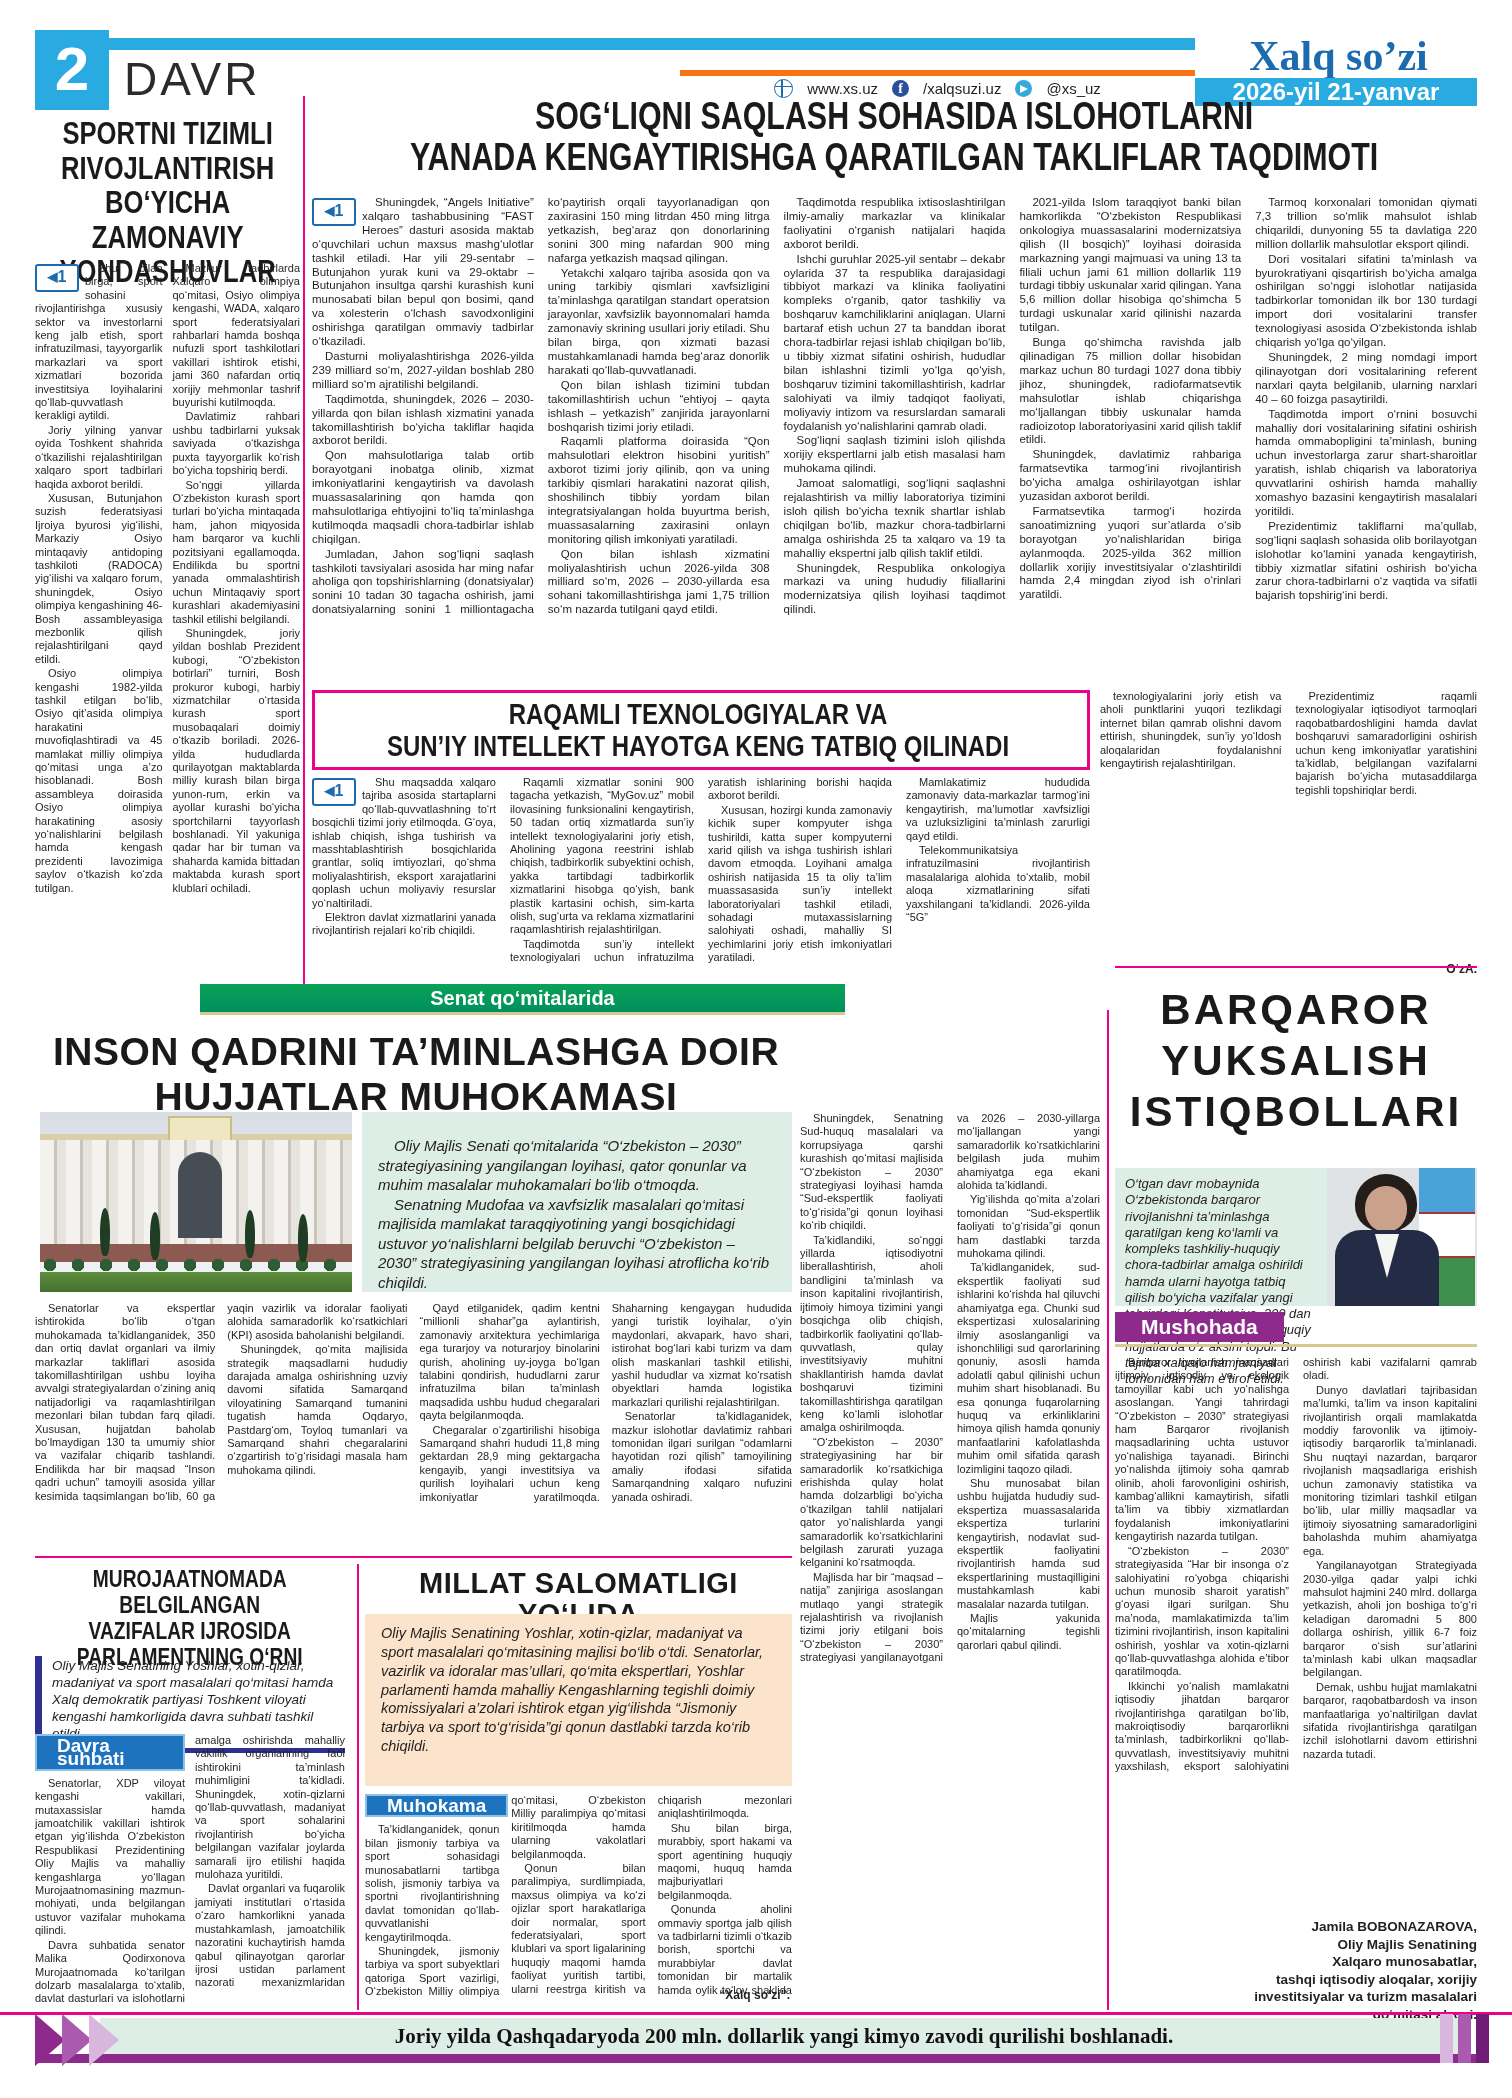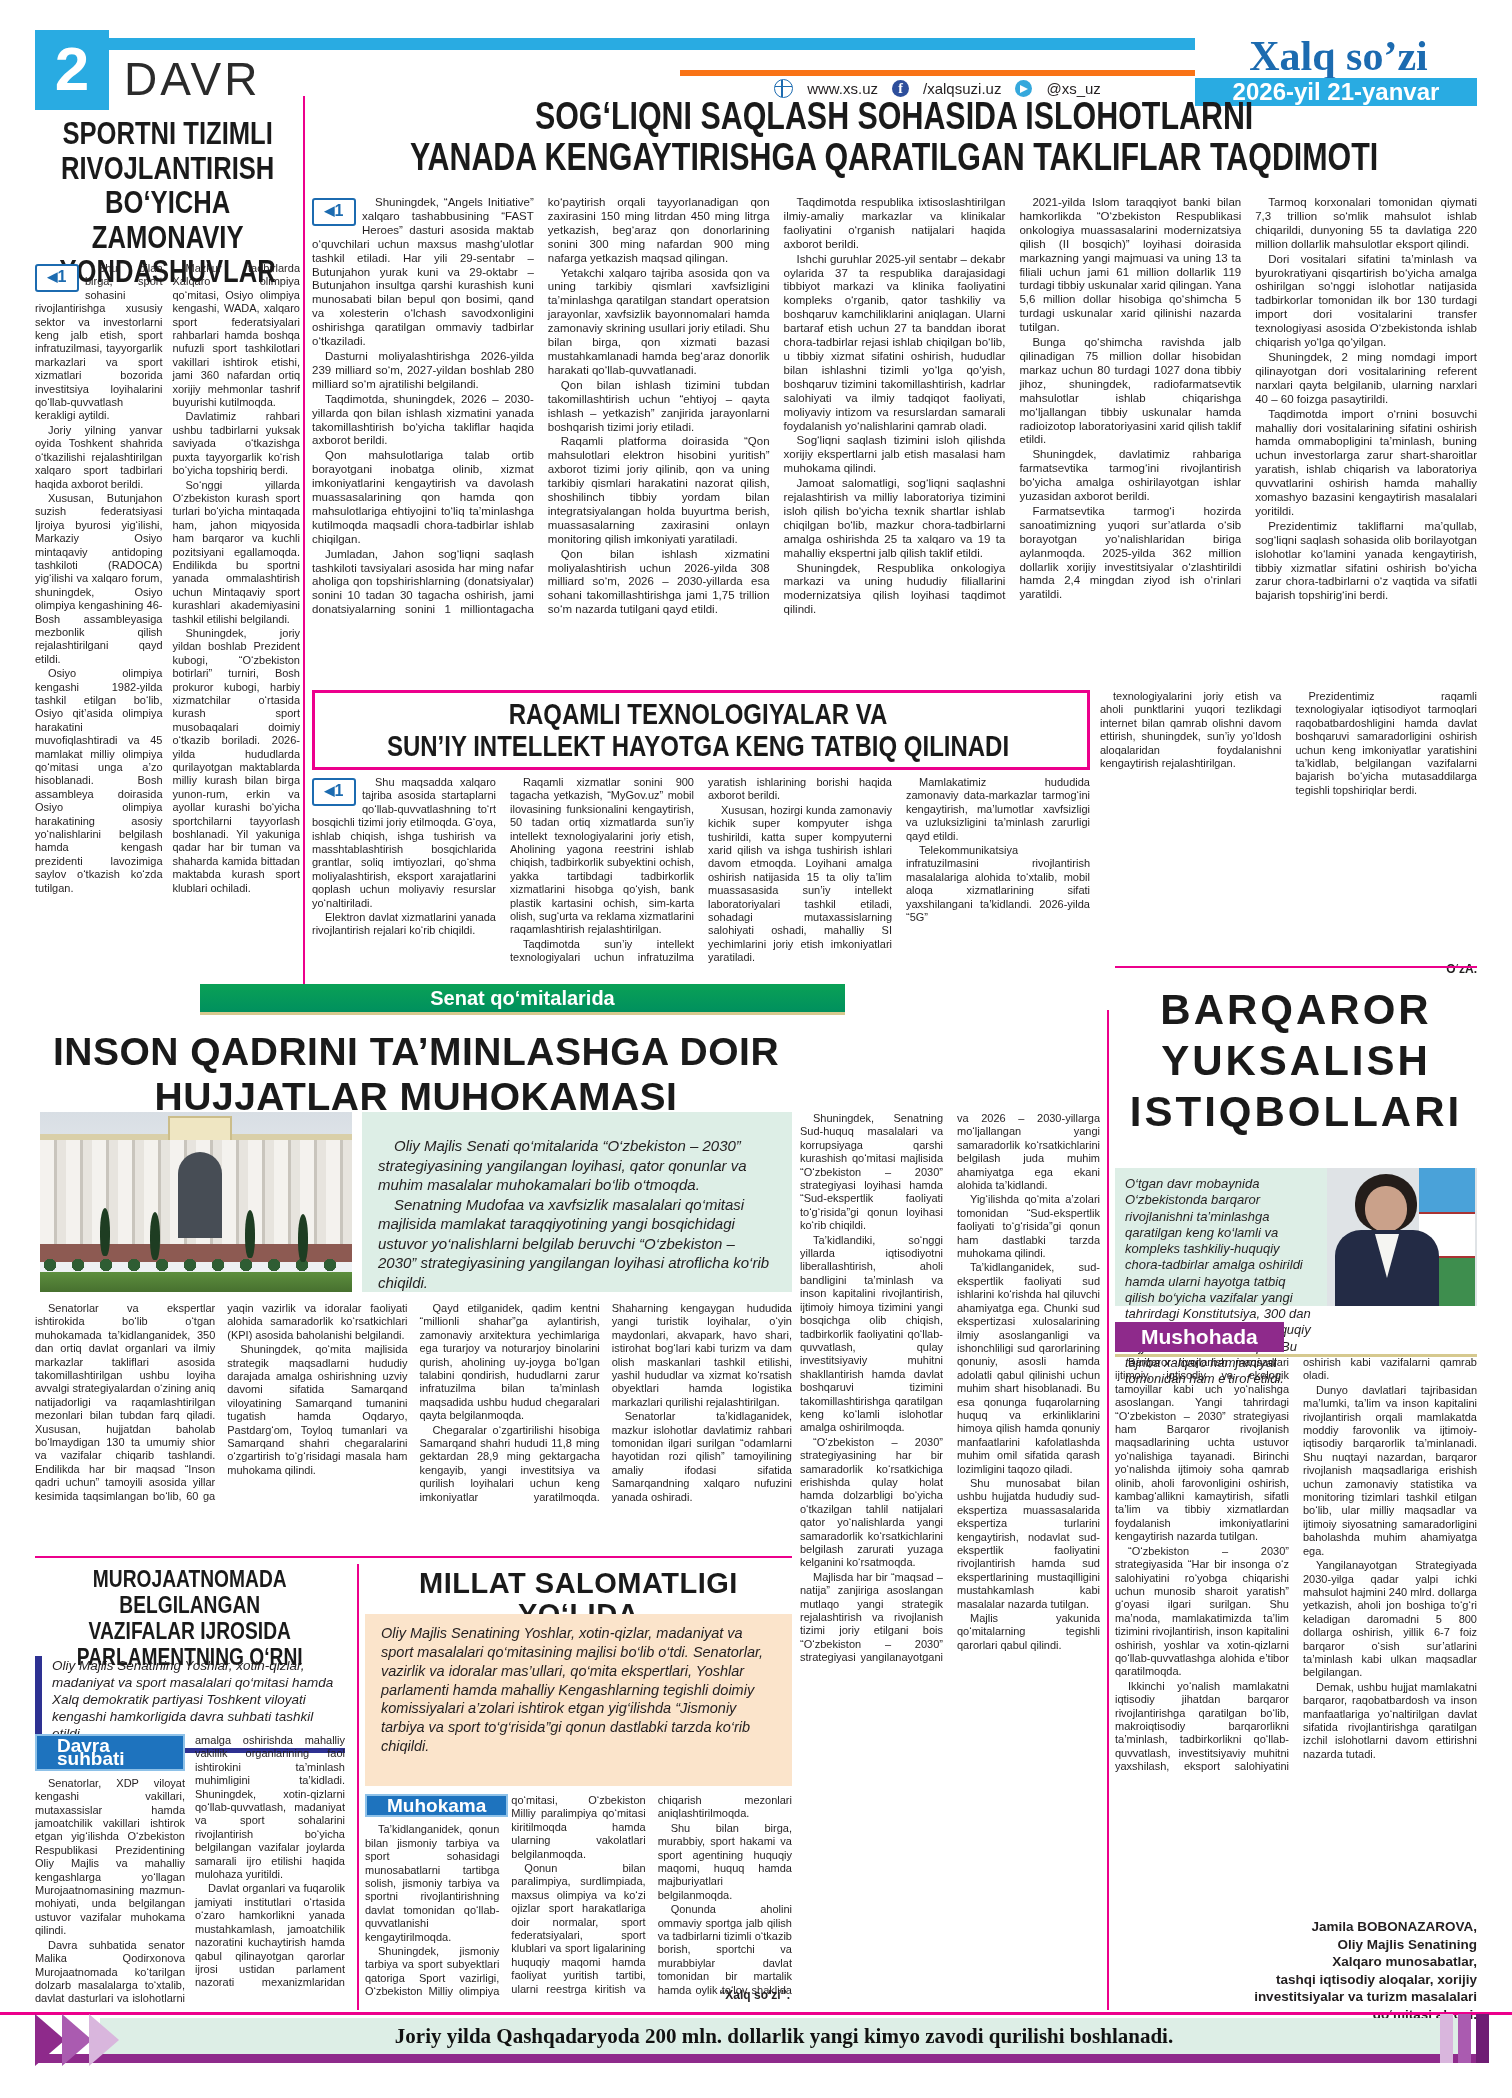--- a/index.html
+++ b/index.html
@@ -55,21 +55,21 @@
   .senate-head{left:40px;top:1022px;width:752px;font-size:39px;line-height:1.15;letter-spacing:.5px;margin-top:8px;}
   .senate-photo{left:40px;top:1112px;width:312px;height:180px;overflow:hidden;}
   .senate-intro{left:362px;top:1112px;width:430px;height:180px;background:#ddeee6;padding:24px 16px;
             box-sizing:border-box;font-size:15px;}
   .senate-intro p{margin:0;text-indent:16px;}
   .senate-body{left:35px;top:1302px;width:757px;height:250px;column-count:4;}
   .senate-right{left:800px;top:1112px;width:300px;height:898px;column-count:2;column-gap:14px;}
   .barq-head{left:1115px;top:984px;width:362px;font-size:42px;letter-spacing:3px;line-height:1.22;}
   .barq-intro{left:1115px;top:1168px;width:362px;height:138px;background:#ddeee6;display:flex;}
   .barq-intro-text{flex:1;padding:8px 10px;font-size:13px;font-style:italic;line-height:1.25;}
-  .barq-badge-row{left:1115px;top:1312px;width:362px;border-bottom:3px solid #d6c98f;height:32px;margin-top:10px;}
+  .barq-badge-row{left:1115px;top:1312px;width:362px;border-bottom:3px solid #d6c98f;height:32px;}
   .badge-purple{display:inline-block;background:#8e2a8b;color:#fff;font-weight:bold;font-size:21px;
             padding:3px 26px;}
   .barq-body{left:1115px;top:1356px;width:362px;height:552px;column-count:2;column-gap:14px;}
   .barq-byline{left:1115px;top:1918px;width:362px;font-weight:bold;font-size:13.5px;line-height:1.3;
             text-align:right;white-space:pre-line;}
   .muro-head{left:35px;top:1566px;width:310px;font-size:24px;}
   .muro-intro{left:35px;top:1656px;width:310px;border-left:7px solid #2e3192;border-bottom:5px solid #2e3192;
             padding:2px 0 6px 10px;box-sizing:border-box;font-size:13.5px;font-style:italic;line-height:1.25;}
   .muro-body{left:35px;top:1734px;width:310px;height:276px;column-count:2;column-gap:10px;}
   .millat-head{left:365px;top:1568px;width:427px;font-size:29px;letter-spacing:.5px;}

